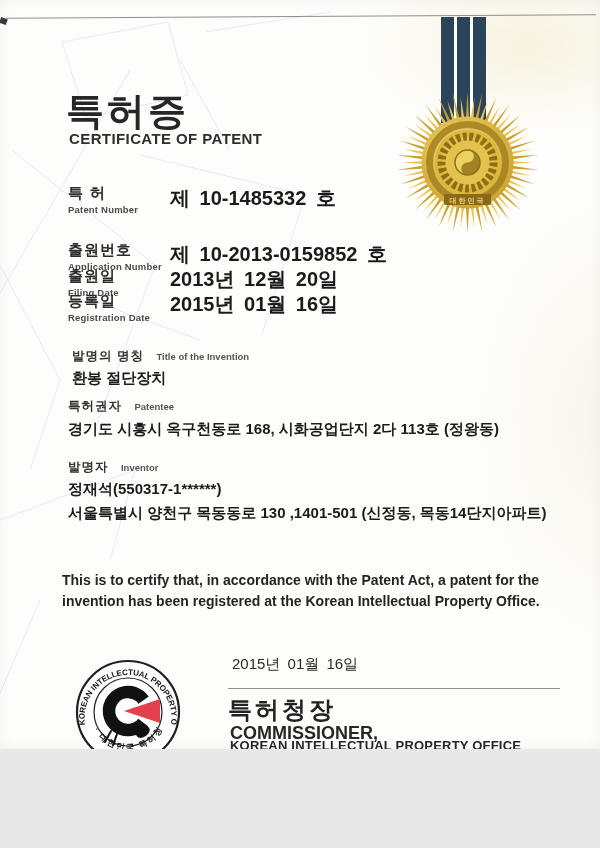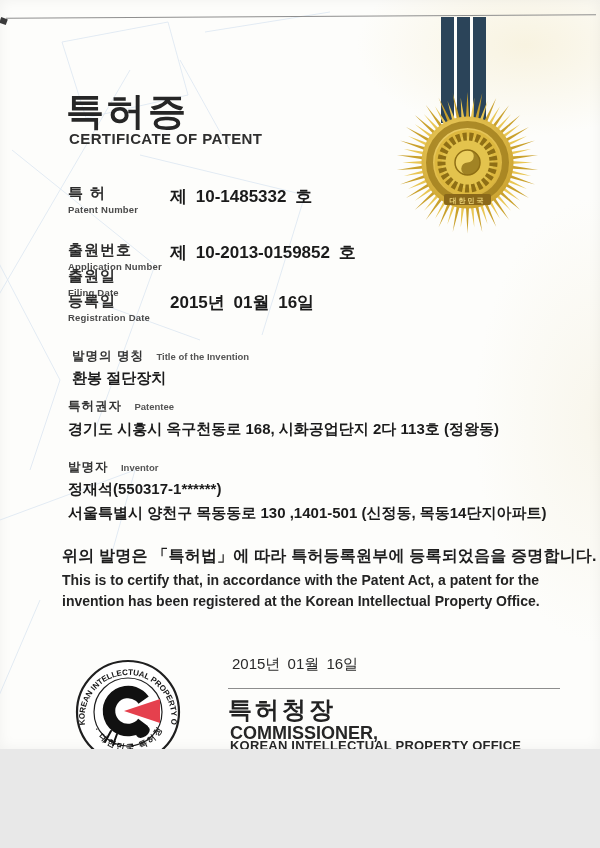--- a/index.html
+++ b/index.html
@@ -27,21 +27,21 @@
   #medalSvg{left:395px;top:90px;z-index:3;}
 
   
   .title-kr{left:66px;top:86px;font-size:38px;font-weight:900;letter-spacing:3px;color:#262626;z-index:4;}
   .title-en{left:69px;top:130px;font-size:15px;font-weight:700;letter-spacing:.4px;color:#2e2e2e;z-index:4;}
 
   
   .f-kr{font-size:15px;font-weight:700;color:#2b2b2b;letter-spacing:1px;}
   .f-kr.wide{letter-spacing:7px;}
   .f-en{font-size:9.5px;font-weight:700;color:#4a4a4a;margin-top:1px;letter-spacing:.2px;}
-  .f-val{font-size:17px;font-weight:700;color:#1b1b1b;word-spacing:4px;}
+  .f-val{font-size:20px;font-weight:700;color:#1b1b1b;word-spacing:4px;}
   .row{z-index:4;}
 
   
   .sec-kr{font-size:12.5px;font-weight:700;color:#333;letter-spacing:1px;display:inline-block;}
   .sec-en{font-size:9.5px;font-weight:700;color:#555;display:inline-block;margin-left:8px;}
   .sec-val{font-size:15px;font-weight:700;color:#1b1b1b;margin-top:4px;}
   .sec{z-index:4;}
 
   .stmt-kr{left:62px;top:546px;font-size:16px;font-weight:800;color:#1d1d1d;white-space:nowrap;letter-spacing:.2px;z-index:4;}
   .stmt-en{left:62px;top:570px;width:505px;font-size:14px;font-weight:700;color:#242424;line-height:1.48;z-index:4;}
@@ -173,20 +173,21 @@
   <div class="abs row" style="left:68px;top:241px;">
     <div class="f-kr">출원번호</div>
     <div class="f-en">Application Number</div>
   </div>
   <div class="abs row f-val" style="left:170px;top:241px;">제 10-2013-0159852 호</div>
 
   <div class="abs row" style="left:68px;top:267px;">
     <div class="f-kr">출원일</div>
     <div class="f-en">Filing Date</div>
   </div>
+  <div class="abs row f-val" style="left:170px;top:266px;">2013년 12월 20일</div>
 
   <div class="abs row" style="left:68px;top:292px;">
     <div class="f-kr">등록일</div>
     <div class="f-en">Registration Date</div>
   </div>
   <div class="abs row f-val" style="left:170px;top:291px;">2015년 01월 16일</div>
 
   <div class="abs sec" style="left:72px;top:346px;">
     <span class="sec-kr">발명의 명칭</span>
     <span class="sec-en">Title of the Invention</span>
@@ -199,21 +200,20 @@
     <div class="sec-val" style="margin-top:5px;">경기도 시흥시 옥구천동로 168, 시화공업단지 2다 113호 (정왕동)</div>
   </div>
 
   <div class="abs sec" style="left:68px;top:457px;">
     <span class="sec-kr">발명자</span>
     <span class="sec-en">Inventor</span>
     <div class="sec-val">정재석(550317-1******)</div>
     <div class="sec-val" style="margin-top:5px;">서울특별시 양천구 목동동로 130 ,1401-501 (신정동, 목동14단지아파트)</div>
   </div>
 
-  <div class="abs stmt-kr">위의 발명은 「특허법」에 따라 특허등록원부에 등록되었음을 증명합니다.</div>
   <div class="abs stmt-en">This is to certify that, in accordance with the Patent Act, a patent for the invention has been registered at the Korean Intellectual Property Office.</div>
 
   <div class="abs issue-date">2015년 01월 16일</div>
   <div class="abs divider"></div>
   <div class="abs comm-kr">특허청장</div>
   <div class="abs comm-en1">COMMISSIONER,</div>
   <div class="abs comm-en2">KOREAN INTELLECTUAL PROPERTY OFFICE</div>
 
   <svg id="sealSvg" class="abs" width="150" height="150" viewBox="0 0 150 150">
     <defs>

